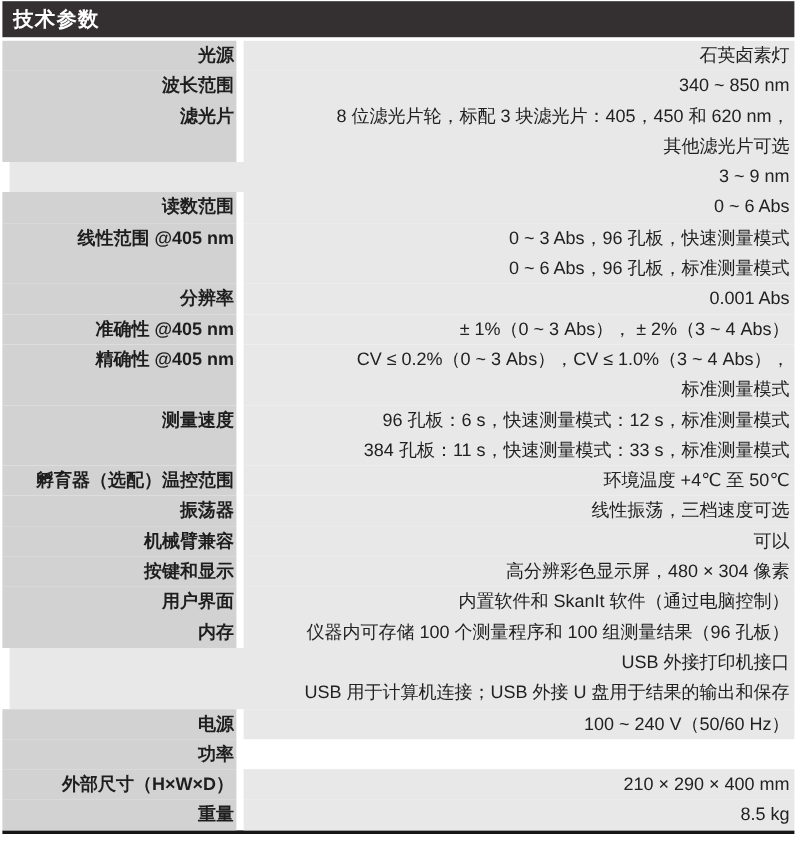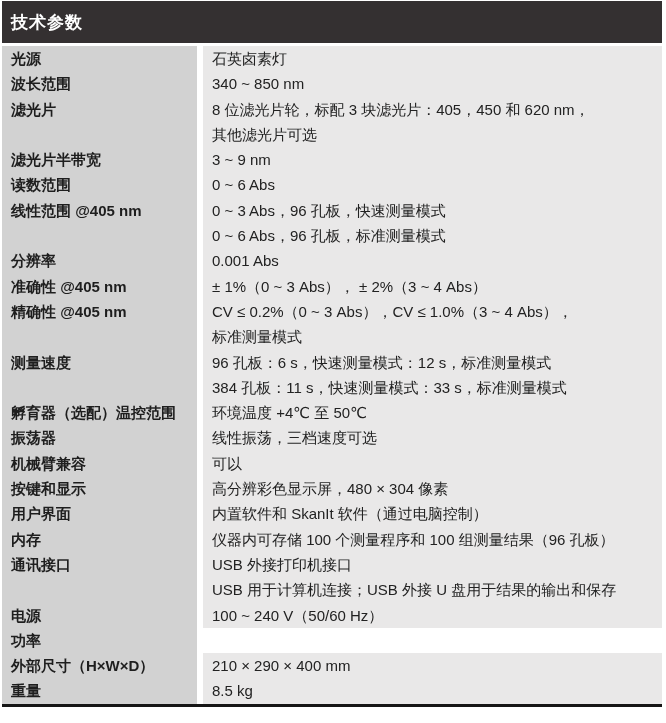--- a/index.html
+++ b/index.html
@@ -15,33 +15,34 @@
     background: #ffffff;
     overflow: hidden;
   }
   .sheet {
     position: absolute;
     left: 2px;
     top: 1px;
     width: 660px;
   }
   .header-bar {
-    height: 42px;
+    height: 30px;
     background: #343031;
     color: #ffffff;
     display: flex;
     align-items: center;
     padding-left: 9px;
     box-sizing: border-box;
     font-size: 17px;
     font-weight: bold;
     letter-spacing: 1px;
   }
   .spec-table {
     margin-top: 3px;
+    text-align: right;
   }
   .spec-row {
     display: flex;
     align-items: stretch;
   }
   .cell-label {
     width: 195px;
     flex: 0 0 195px;
     background: #d2d2d2;
     box-sizing: border-box;
@@ -96,21 +97,20 @@
 
   <div class="spec-row">
     <div class="cell-label">滤光片</div>
     <div class="cell-value">
             <div class="value-line">8 位滤光片轮，标配 3 块滤光片：405，450 和 620 nm，</div>
             <div class="value-line">其他滤光片可选</div>
           </div>
   </div>
 
   <div class="spec-row">
-    <div class="cell-label">滤光片半带宽</div>
     <div class="cell-value">
             <div class="value-line">3 ~ 9 nm</div>
           </div>
   </div>
 
   <div class="spec-row">
     <div class="cell-label">读数范围</div>
     <div class="cell-value">
             <div class="value-line">0 ~ 6 Abs</div>
           </div>
@@ -191,21 +191,20 @@
 
   <div class="spec-row">
     <div class="cell-label">内存</div>
     <div class="cell-value">
             <div class="value-line">仪器内可存储 100 个测量程序和 100 组测量结果（96 孔板）</div>
           </div>
   </div>
 
 
   <div class="spec-row">
-    <div class="cell-label">通讯接口</div>
     <div class="cell-value">
             <div class="value-line">USB 外接打印机接口</div>
             <div class="value-line">USB 用于计算机连接；USB 外接 U 盘用于结果的输出和保存</div>
           </div>
   </div>
 
   <div class="spec-row">
     <div class="cell-label">电源</div>
     <div class="cell-value">
             <div class="value-line">100 ~ 240 V（50/60 Hz）</div>

